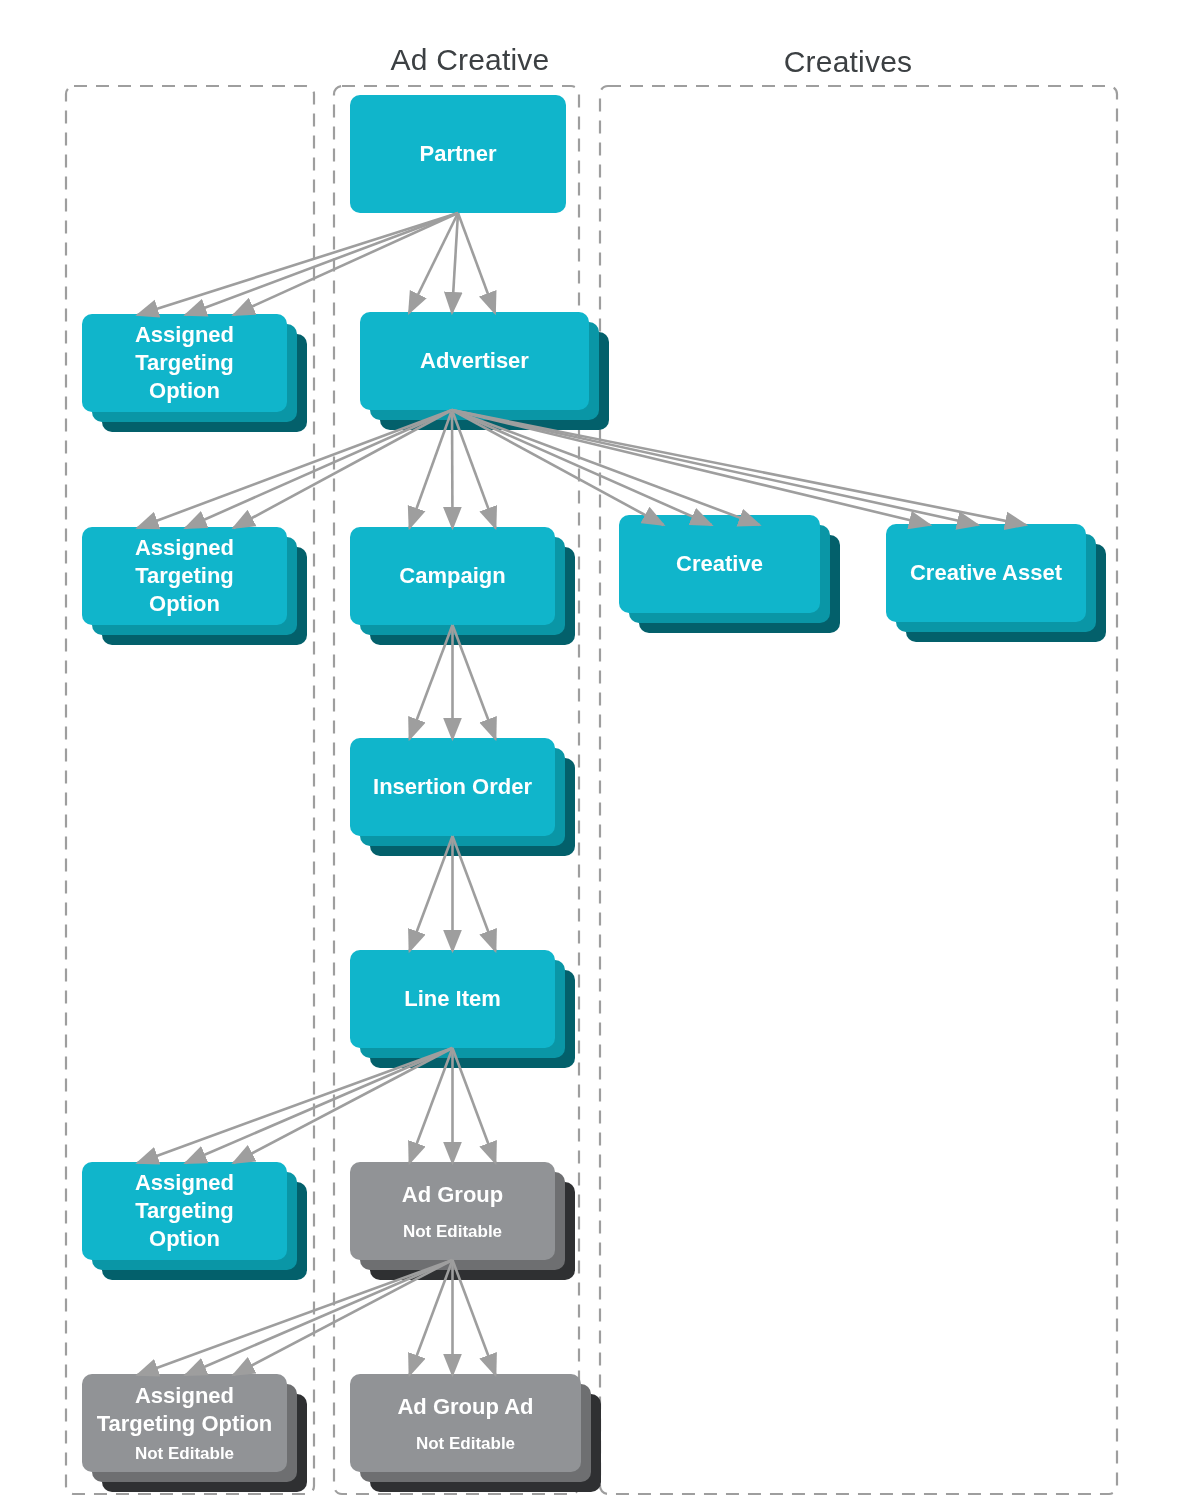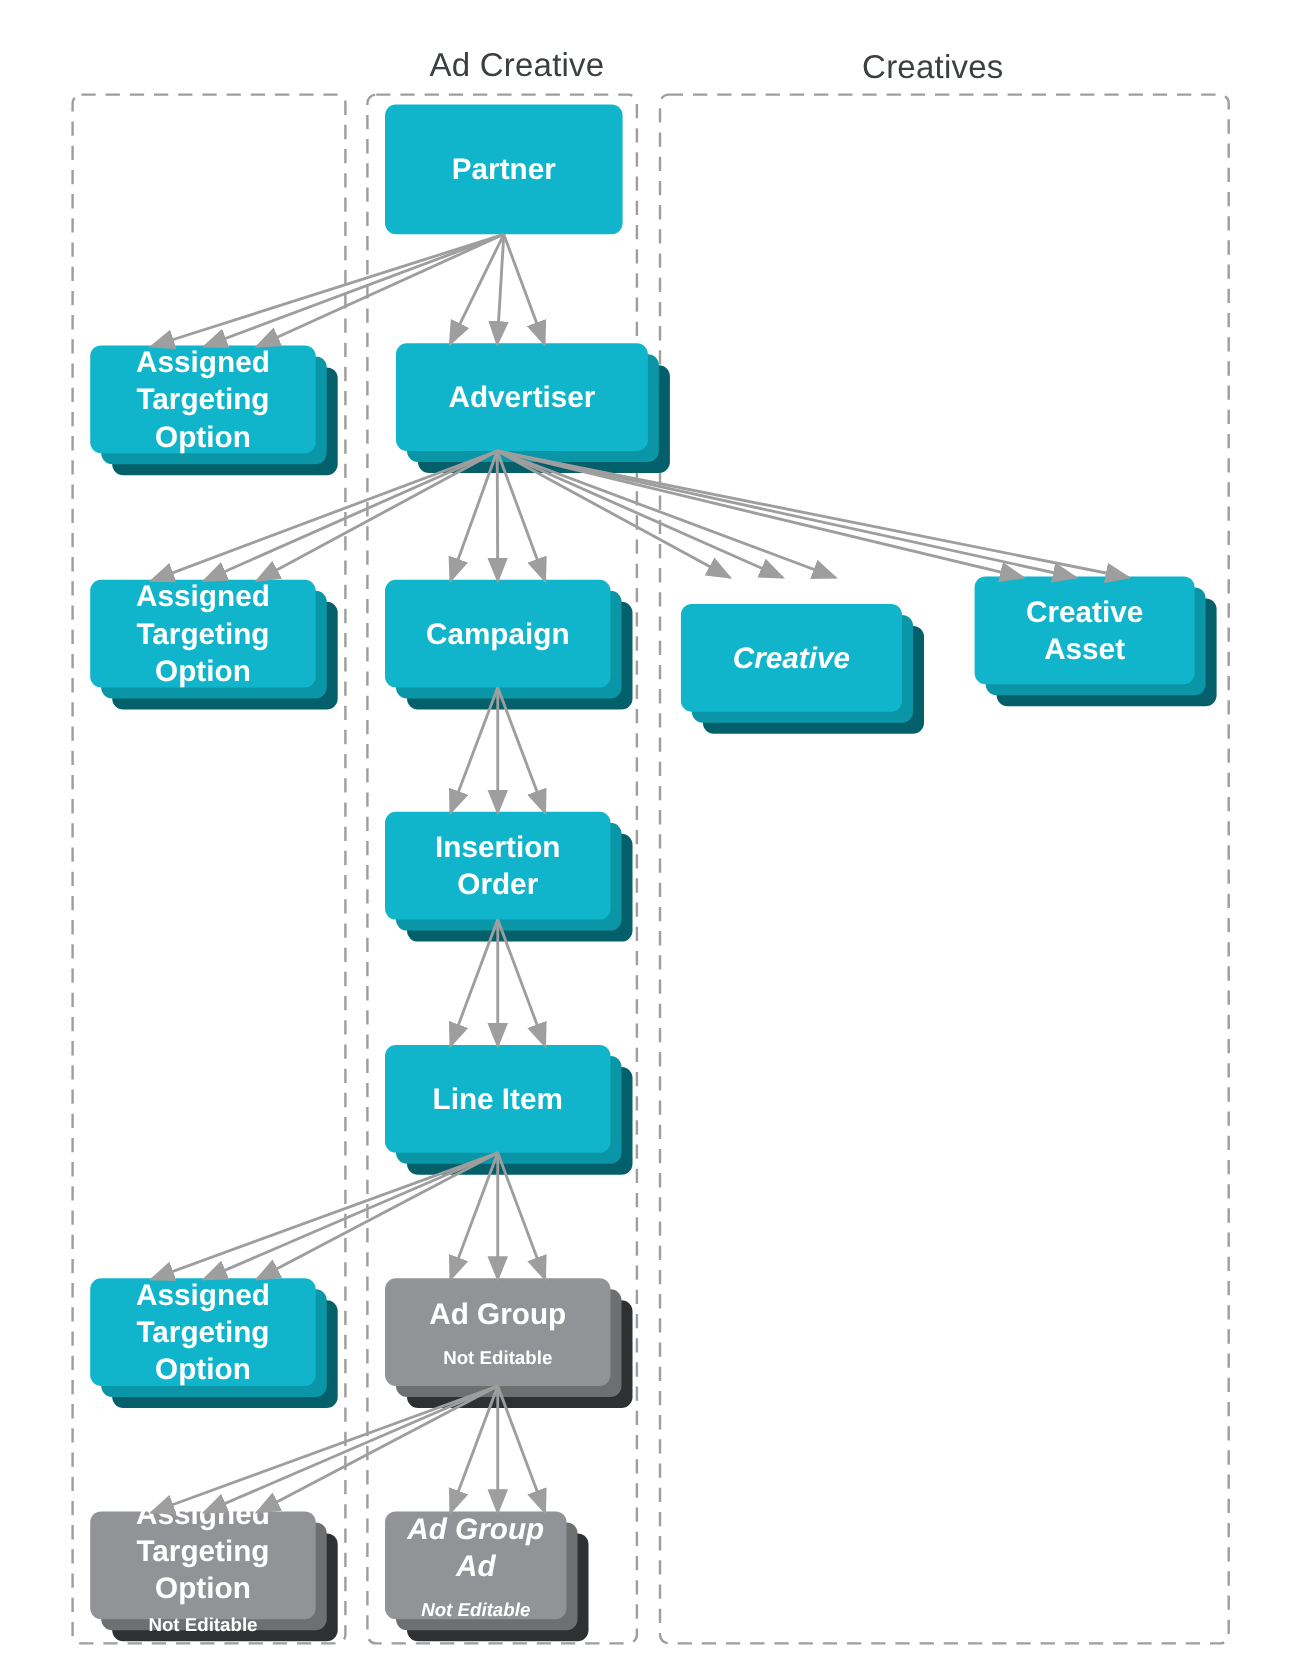--- a/index.html
+++ b/index.html
@@ -40,21 +40,21 @@
   .l1 { transform:translate(10px,10px); }
   .l2 { transform:translate(20px,20px); }
   .front {
     display:flex; flex-direction:column;
     align-items:center; justify-content:center;
     color:var(--node-text,#fff);
     font-weight:bold;
     text-align:center;
     padding:4px 8px;
   }
-  .node .label    { font-size:27px; line-height:1.26; }
+  .node .label    { font-size:22px; line-height:1.26; }
   .node .sublabel { font-size:17px; line-height:1.1; margin-top:14px; }
 
   .teal .front { background:var(--teal-front,#10b5cb); }
   .teal .l1    { background:var(--teal-mid,#0a96a6); }
   .teal .l2    { background:var(--teal-back,#03606b); }
   .gray .front { background:var(--gray-front,#919396); }
   .gray .l1    { background:var(--gray-mid,#6e6f71); }
   .gray .l2    { background:var(--gray-back,#2f3032); }
 
   #edges-svg line {
@@ -104,21 +104,21 @@
           <div class="label">Assigned<br>Targeting<br>Option</div>
         </div>
       </div>
       <div class="node teal" style="left: 350px; top: 527px; width: 205px; height: 98px; padding-left: 31px;">
         <div class="sheet l2"></div>
         <div class="sheet l1"></div>
         <div class="sheet front">
           <div class="label">Campaign</div>
         </div>
       </div>
-      <div class="node teal" style="left: 619px; top: 549px; width: 201px; height: 98px; font-style: italic;">
+      <div class="node teal" style="left: 619px; top: 515px; width: 201px; height: 98px;">
         <div class="sheet l2"></div>
         <div class="sheet l1"></div>
         <div class="sheet front">
           <div class="label">Creative</div>
         </div>
       </div>
       <div class="node teal" style="left: 886px; top: 524px; width: 200px; height: 98px;">
         <div class="sheet l2"></div>
         <div class="sheet l1"></div>
         <div class="sheet front">
@@ -155,21 +155,21 @@
         </div>
       </div>
       <div class="node gray" style="left: 82px; top: 1374px; width: 205px; height: 98px;">
         <div class="sheet l2"></div>
         <div class="sheet l1"></div>
         <div class="sheet front">
           <div class="label">Assigned<br>Targeting Option</div>
           <div class="sublabel" style="margin-top: 8px;">Not Editable</div>
         </div>
       </div>
-      <div class="node gray" style="left: 350px; top: 1374px; width: 165px; height: 98px; font-style: italic;">
+      <div class="node gray" style="left: 350px; top: 1374px; width: 231px; height: 98px;">
         <div class="sheet l2"></div>
         <div class="sheet l1"></div>
         <div class="sheet front">
           <div class="label">Ad Group Ad</div>
           <div class="sublabel">Not Editable</div>
         </div>
       </div>
     </div>
 
   <svg id="edges-svg" class="layer" width="1184" height="1508">

